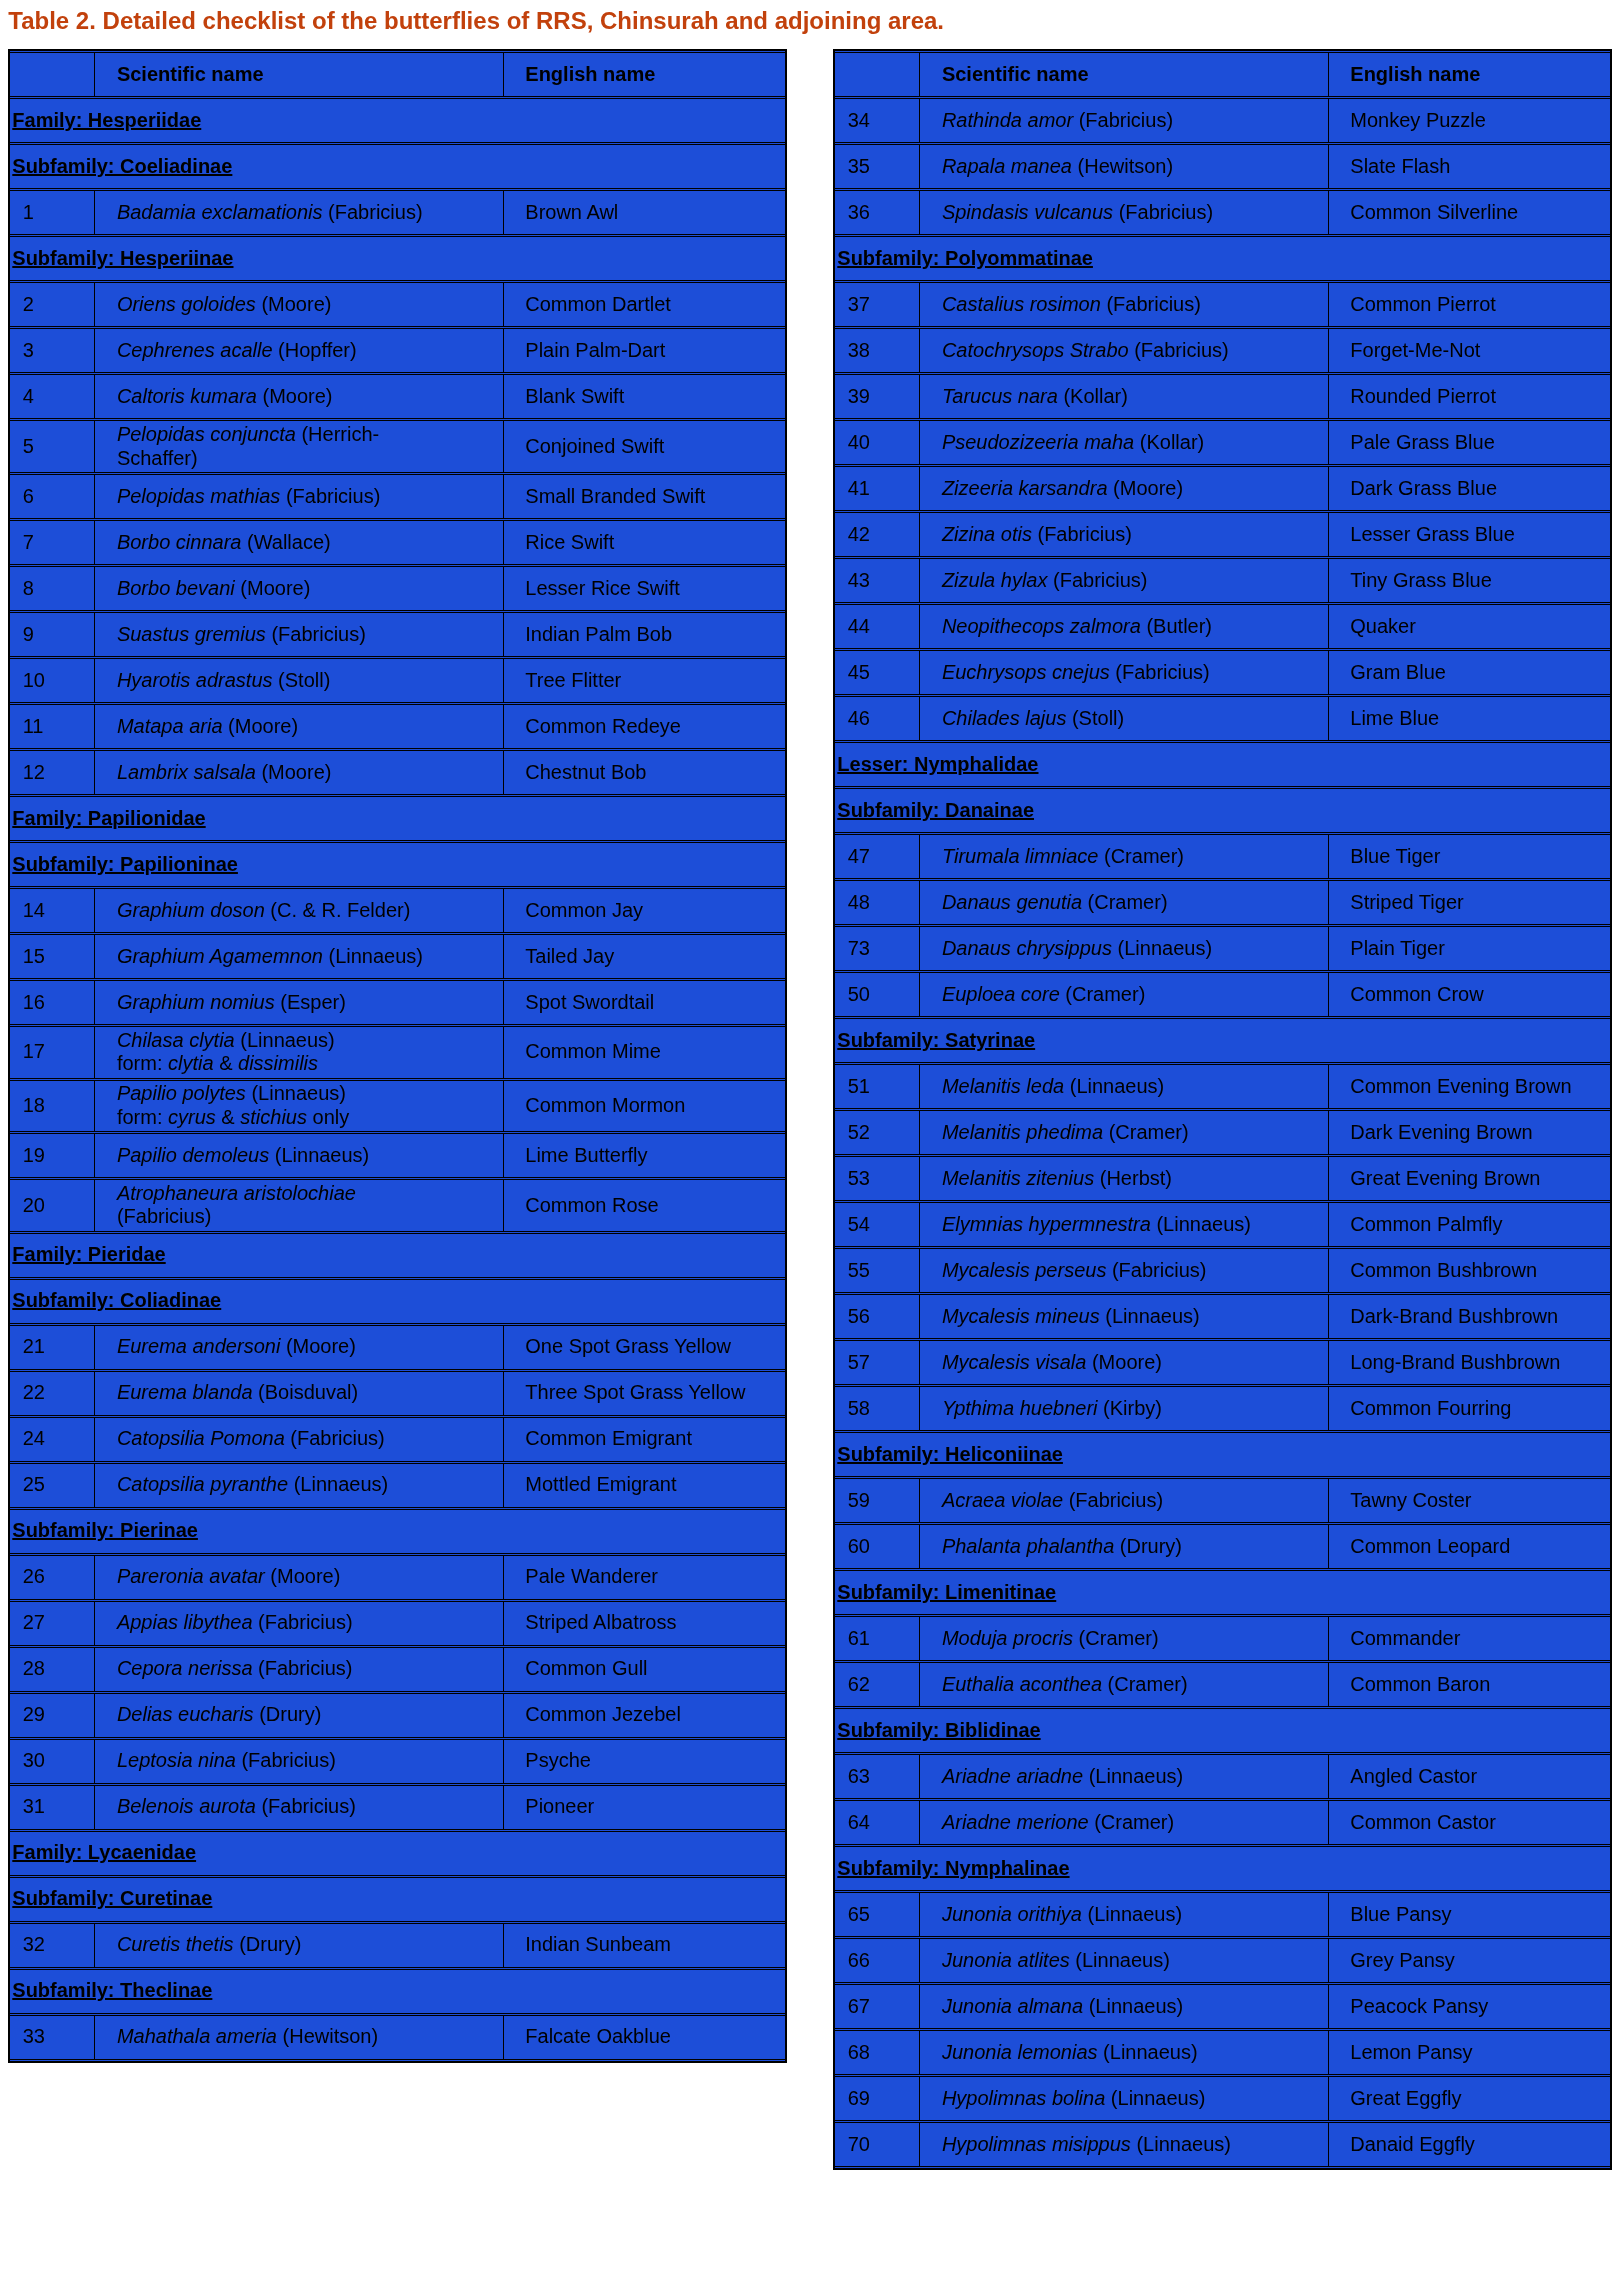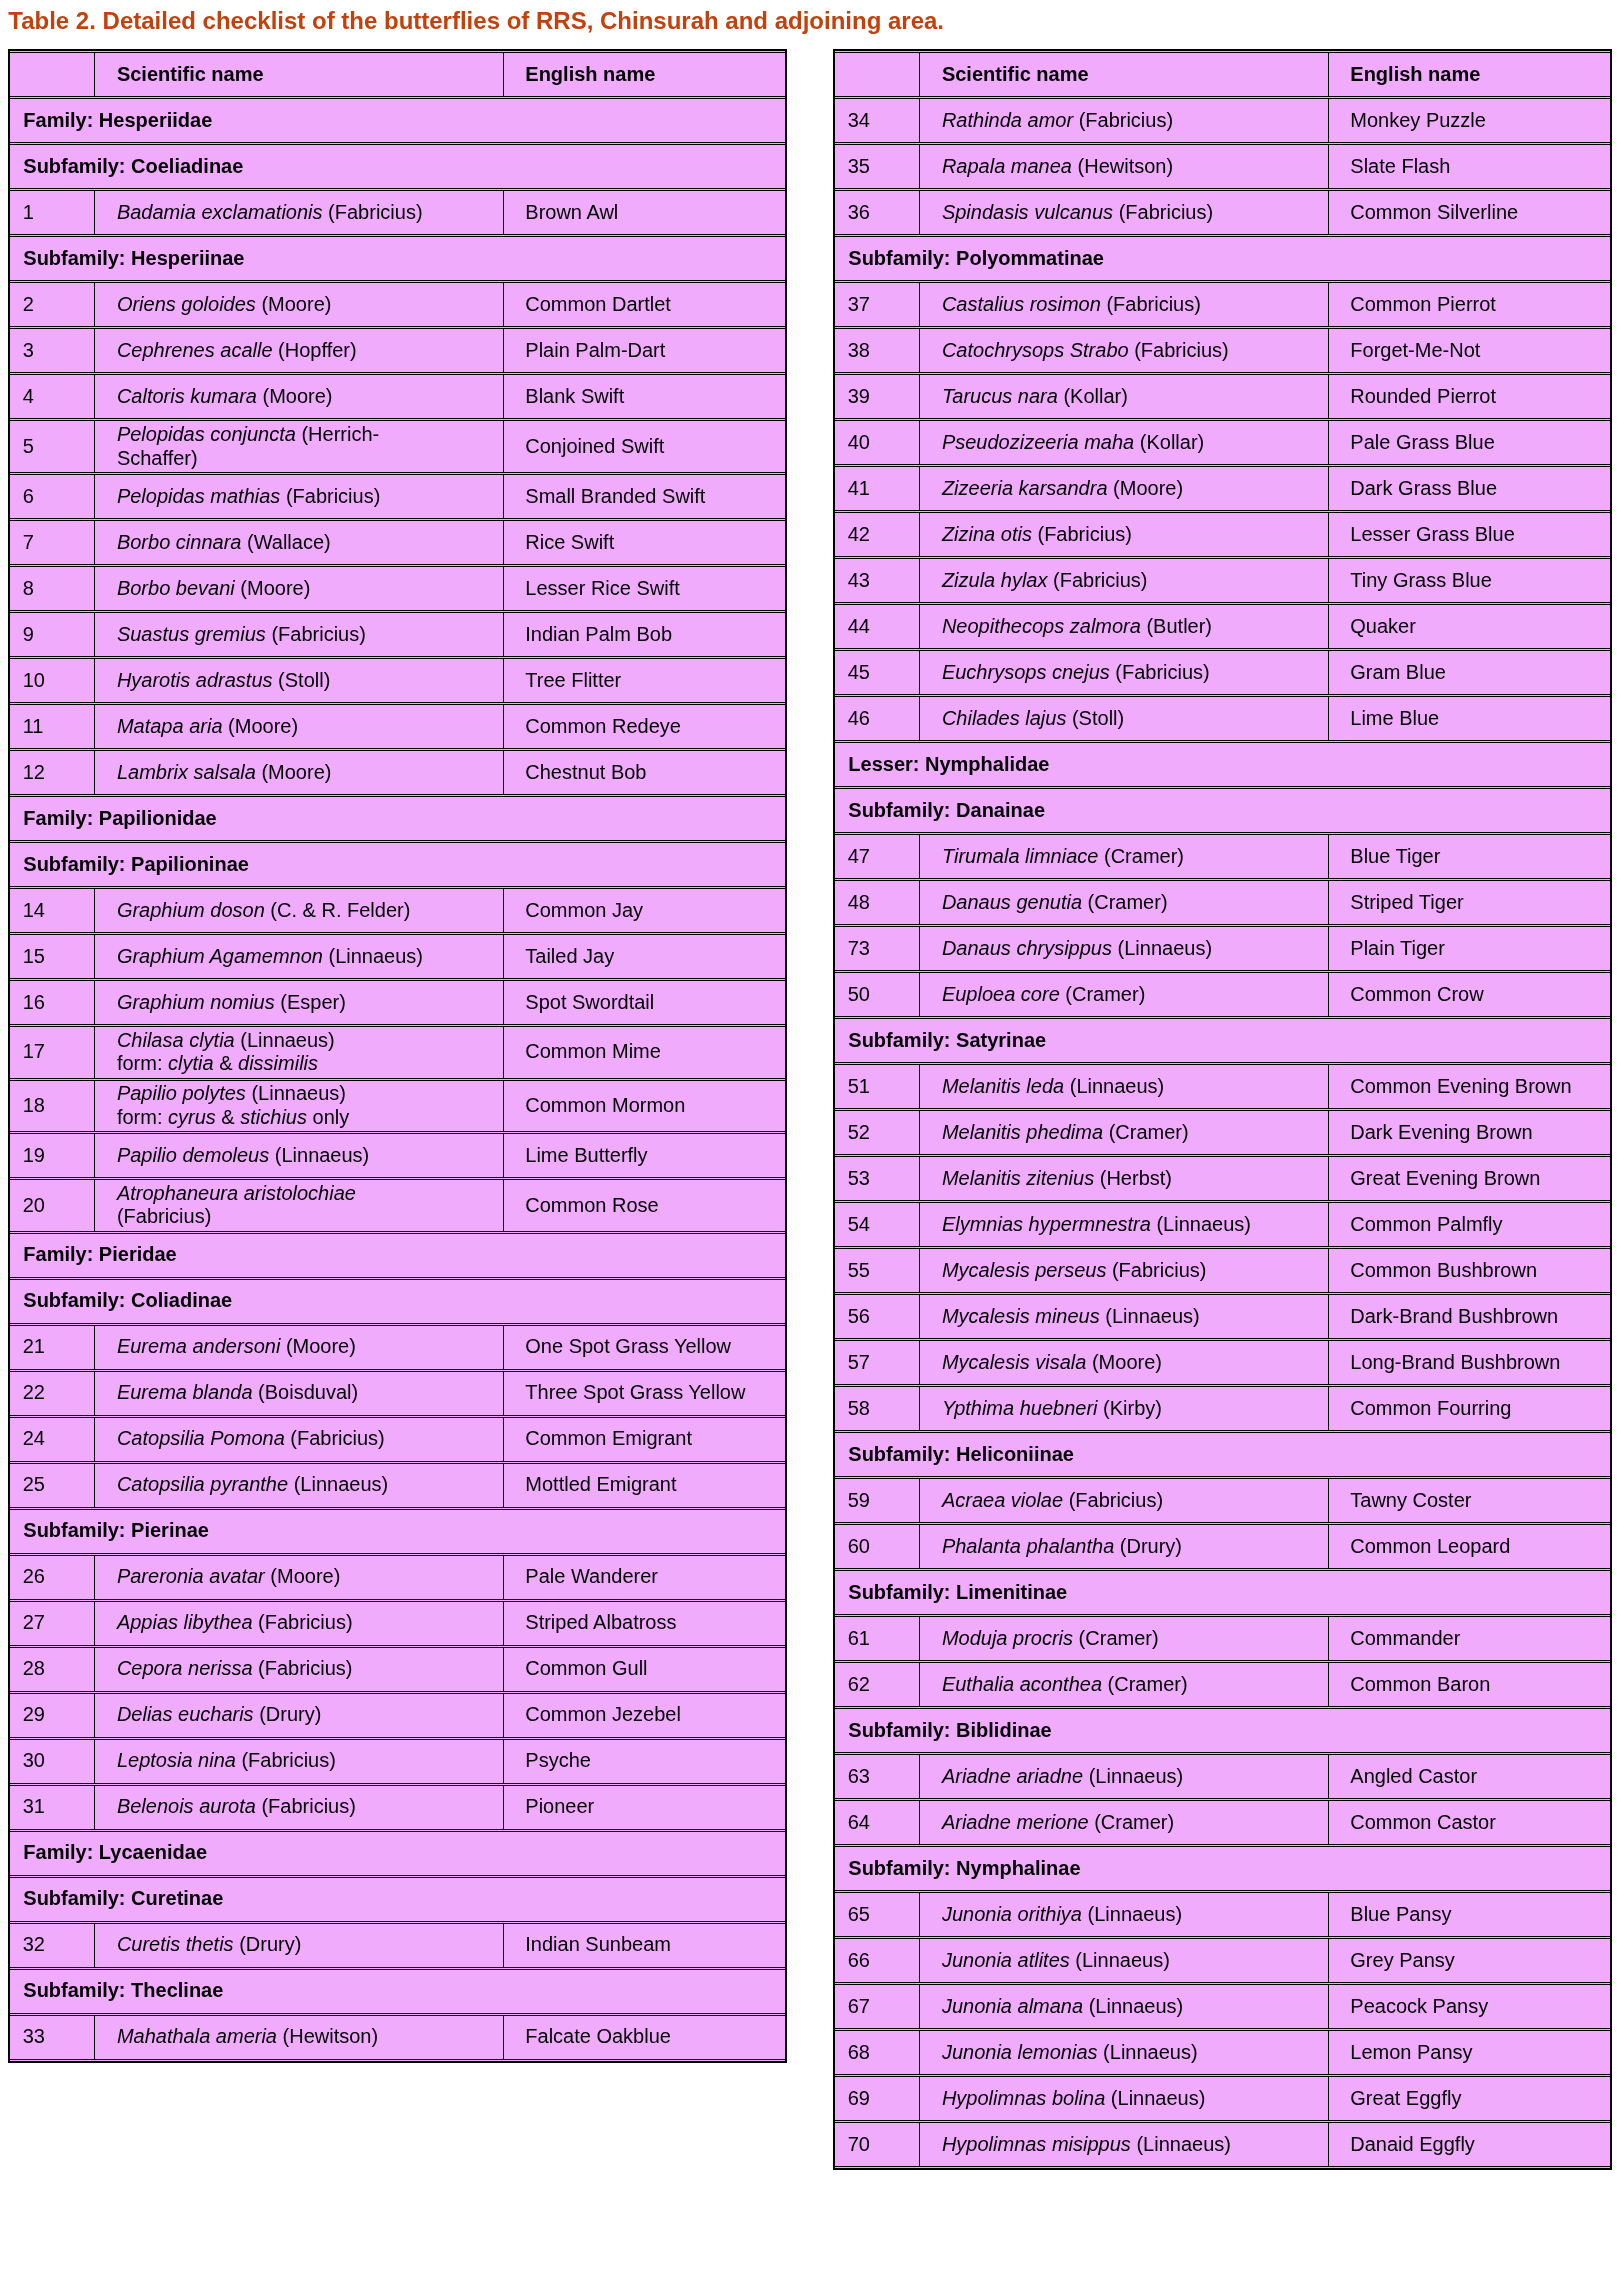--- a/index.html
+++ b/index.html
@@ -20,42 +20,42 @@
     display: flex;
     align-items: flex-start;
     gap: 46px;
     margin: 14px 0 0 8.3px;
   }
   table.btable {
     border-collapse: separate;
     border-spacing: 0 1.7px;
     border: 2.5px solid #000;
     table-layout: fixed;
-    background: #f0abfc;
+    background: #1d4ed8;
   }
   table.left-t  { width: 776px; }
   table.right-t { width: 778px; }
   col.c-no  { width: 85px; }
   col.c-sci { width: 409px; }
   col.c-en  { width: 281px; }
   td {
     box-sizing: border-box;
     height: 45px;
     font-size: 20px;
     line-height: 1.18;
     padding: 1.7px 6.6px 1.7px 0;
     border-top: 1.7px solid #000;
     border-bottom: 1.7px solid #000;
     vertical-align: middle;
     overflow: hidden;
   }
   td.no-c  { padding-left: 12.4px; border-right: 1.7px solid #000; }
   td.sci-c { padding-left: 21.6px; border-right: 1.7px solid #000; }
   td.en-c  { padding-left: 21px; }
-  td.sec-c { padding-left: 13px; }
+  td.sec-c { padding-left: 2px; text-decoration: underline; }
   tr.hdr td, td.sec-c { font-weight: 700; }
   td.sci-c i { font-style: italic; }
 </style>
 </head>
 <body>
 
 <div class="page-title" style="color: #c2410c;">Table 2. Detailed checklist of the butterflies of RRS, Chinsurah and adjoining area.</div>
 
 <div class="tables-wrap">
   <table class="btable left-t">

